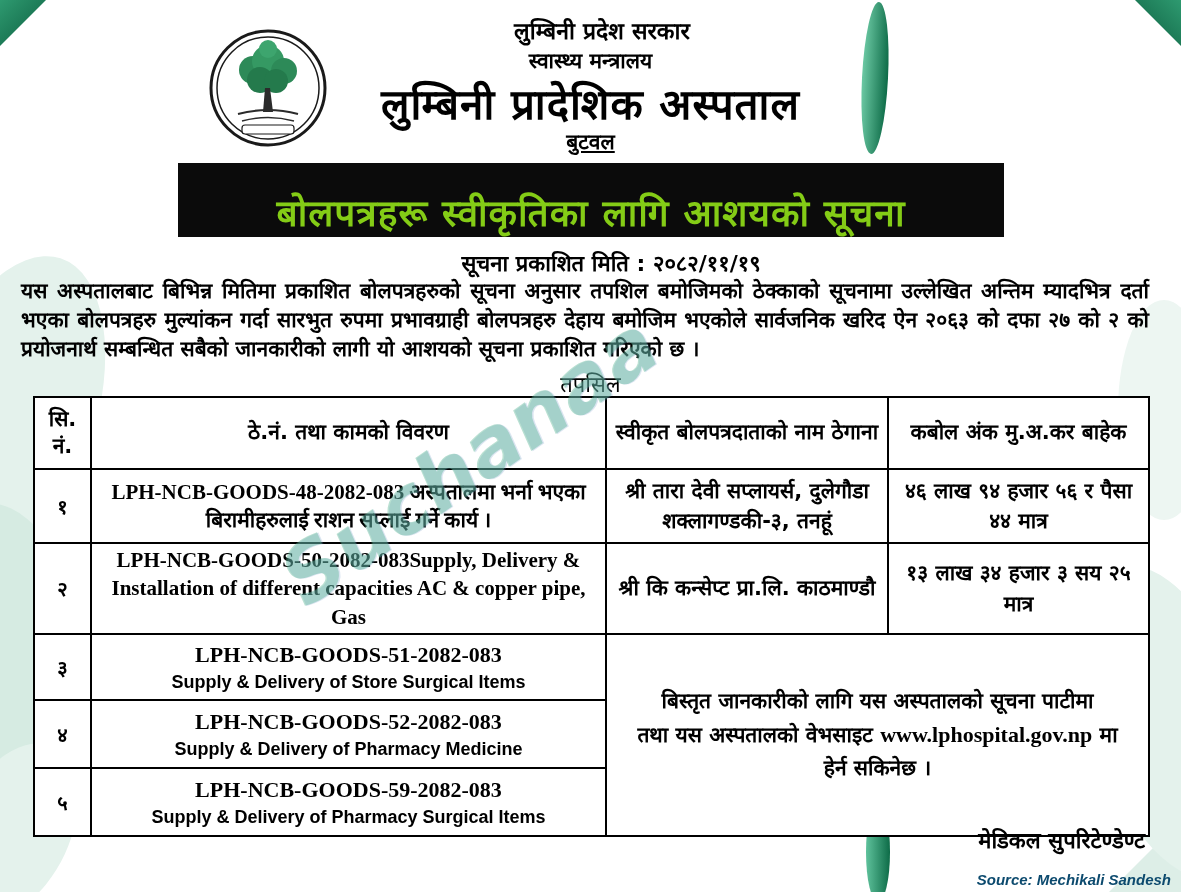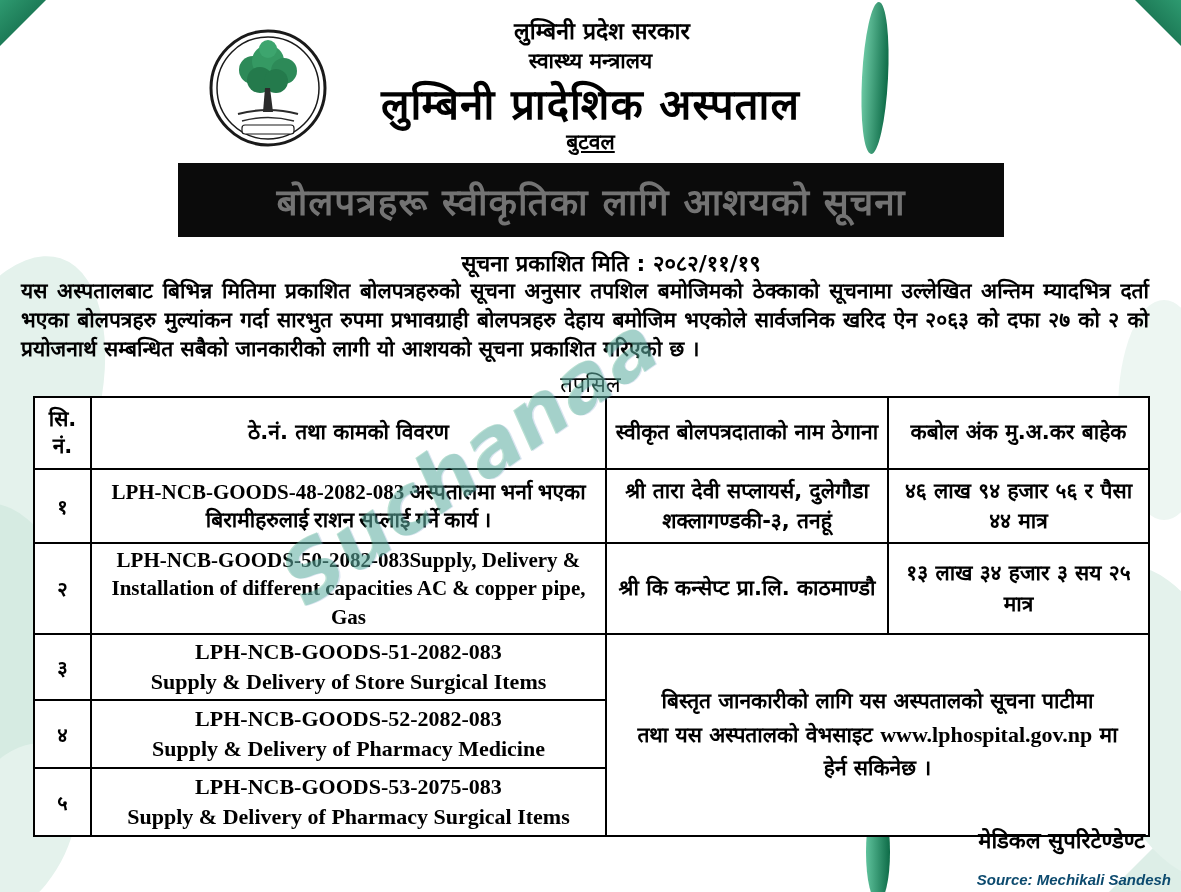--- a/index.html
+++ b/index.html
@@ -31,21 +31,21 @@
   
   .txt-center { position:absolute; left:0; right:0; text-align:center; z-index:2; }
   .gov-line      { top:14px;  font-size:23px; font-weight:700;padding-left:23px; }
   .ministry-line { top:46px;  font-size:21px; font-weight:700; }
   .hospital-name { top:74px;  font-size:42px; font-weight:800; letter-spacing:1px; }
   .city-line     { top:127px; font-size:21px; font-weight:700;text-decoration:underline; }
   .logo-wrap { position:absolute; left:208px; top:28px; width:120px; height:120px; z-index:2; }
 
   .banner {
     position:absolute; left:178px; top:163px; width:826px; height:74px;
-    background:#0b0b0b; color:#737373; display:flex; align-items:center; justify-content:center;
+    background:#0b0b0b; color:#84cc16; display:flex; align-items:flex-end; justify-content:center;
     font-size:37px; font-weight:800; z-index:2; letter-spacing:1px;
   }
   .date-line { top:247px; font-size:22px; font-weight:700;padding-left:41px; }
   .body-text {
     position:absolute; left:21px; top:277px; width:1128px; z-index:2;
     font-size:21px; font-weight:700; line-height:1.38; text-align:justify;
   }
   .tapasil { top:368px; font-size:22px; font-weight:400; }
 
   
@@ -61,21 +61,21 @@
   col.c-desc   { width:515px; }
   col.c-bidder { width:282px; }
   col.c-amount { width:261px; }
   tr.head th { height:66px; font-size:21px; font-weight:800; line-height:1.3; }
   tr.row-1 { height:74px; } tr.row-2 { height:70px; }
   tr.row-3 { height:66px; } tr.row-4 { height:68px; } tr.row-5 { height:68px; }
   .sn-cell { font-size:20px; font-weight:700; }
   .desc-cell { font-size:21px; font-weight:600;
     font-family:"Liberation Serif","DejaVu Sans",serif; line-height:1.35; }
   .code-line { font-size:22px; font-family:"Liberation Serif","DejaVu Sans",serif; }
-  .work-line { font-size:22px; font-family:Liberation Serif, serif;text-align:center; }
+  .work-line { font-size:18px; font-family:Liberation Sans, sans-serif;text-align:center; }
   .bidder-cell, .amount-cell { font-size:21px; font-weight:700; line-height:1.45;border-radius:25px; }
   .note-cell { font-size:21px; font-weight:700; line-height:1.55; }
   .website { font-family:"Liberation Serif","DejaVu Sans",serif; font-size:22px; font-weight:700; }
 
   .signature { position:absolute; right:36px; top:824px; font-size:22px; font-weight:700; z-index:2; }
   .source-credit {
     position:absolute; right:10px; bottom:4px; z-index:3;
     font-size:15px; font-style:italic; font-weight:700; color:#0c4a6e;
     font-family:"Liberation Sans","DejaVu Sans",sans-serif;
   }
@@ -174,21 +174,21 @@
     <tr class="row-4">
       <td class="sn-cell">४</td>
       <td class="desc-cell">
         <div class="code-line">LPH-NCB-GOODS-52-2082-083</div>
         <div class="work-line">Supply &amp; Delivery of Pharmacy Medicine</div>
       </td>
     </tr>
     <tr class="row-5">
       <td class="sn-cell">५</td>
       <td class="desc-cell">
-        <div class="code-line">LPH-NCB-GOODS-53-2075-083</div>
+        <div class="code-line">LPH-NCB-GOODS-59-2082-083</div>
         <div class="work-line">Supply &amp; Delivery of Pharmacy Surgical Items</div>
       </td>
     </tr>
   </tbody>
     </table>
 
   <div class="signature">मेडिकल सुपरिटेण्डेण्ट</div>
 
   <div class="watermark">Suchanaa</div>
 

